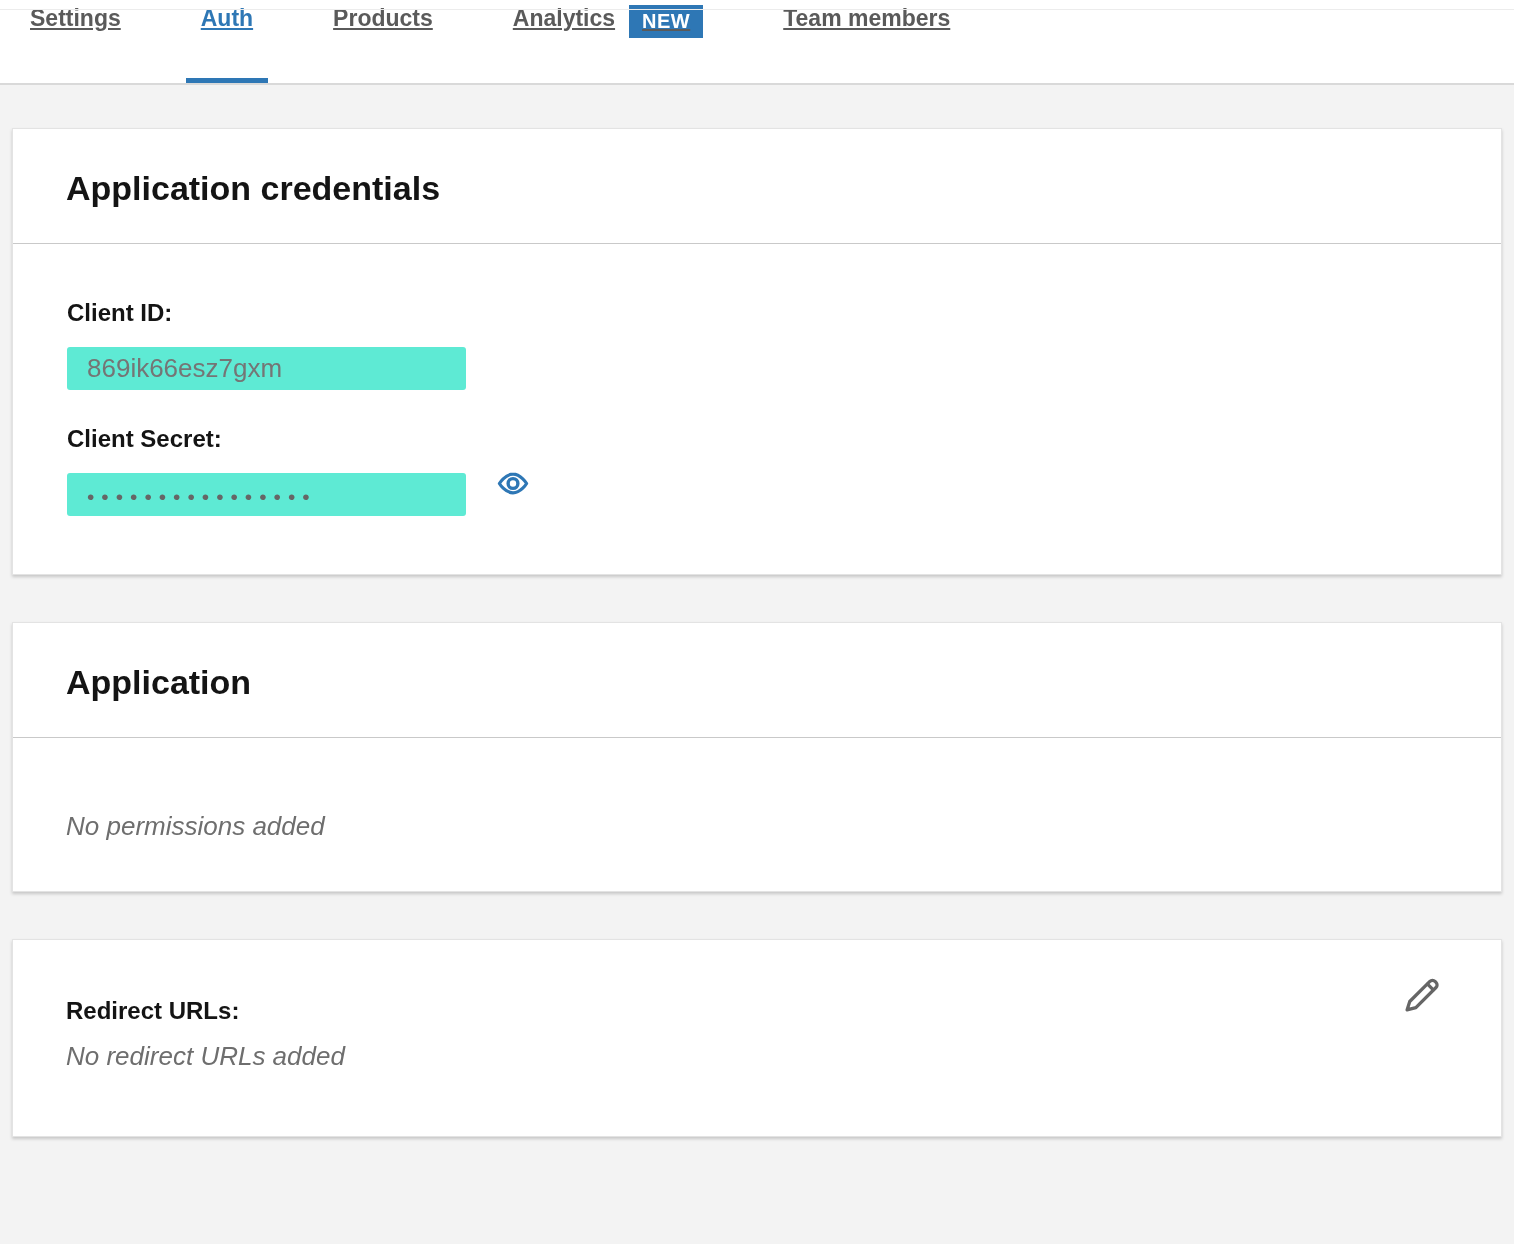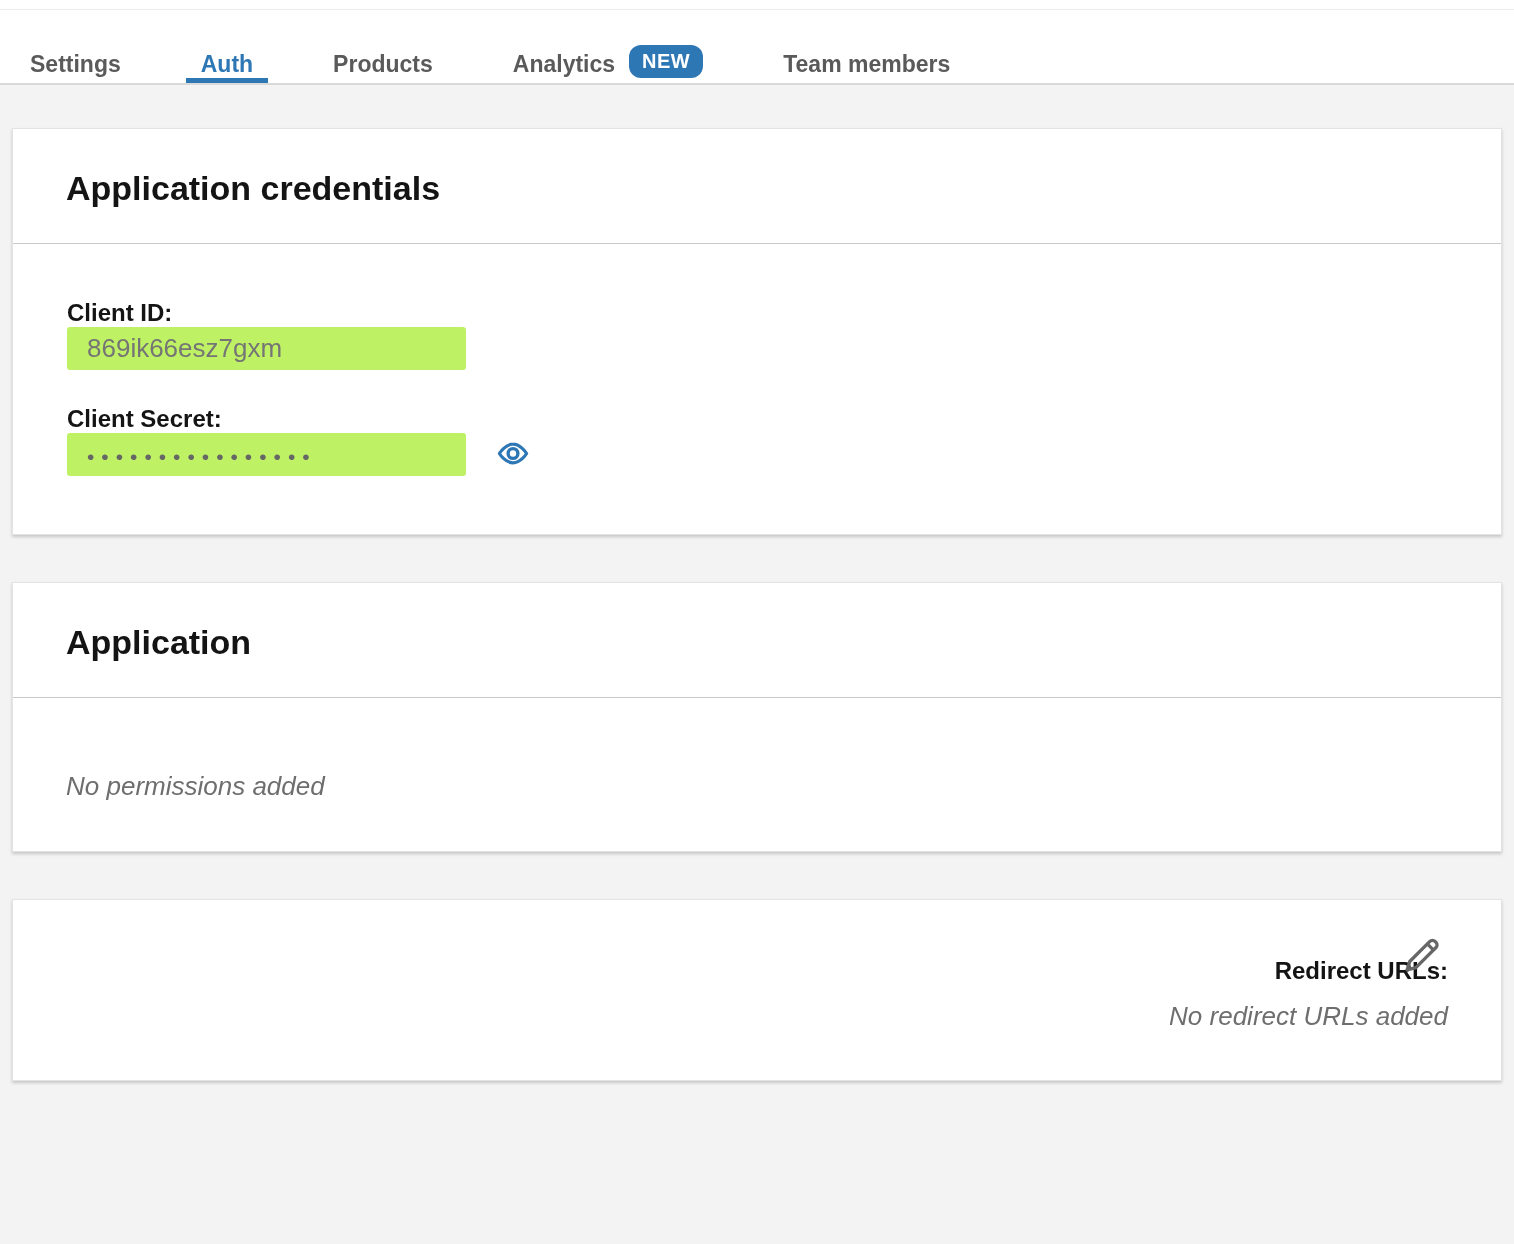--- a/index.html
+++ b/index.html
@@ -23,42 +23,43 @@
     padding-left: 15px;
   }
   .top-hairline {
     position: absolute;
     top: 9px; left: 0; right: 0;
     height: 1px;
     background: #ececec;
   }
   .tab {
     display: flex;
-    align-items: flex-end;
+    align-items: flex-start;
     gap: 14px;
     padding: 0 15px;
     margin-right: 50px;
     font-size: 23px;
     font-weight: 600;
     color: #5a5a5a;
     cursor: pointer;
     border-bottom: 5px solid transparent;
     padding-top: 5px;
+    text-decoration: underline;
   }
   .tab.active {
     color: #2e77b5;
     border-bottom-color: #2e77b5;
   }
   .badge {
     background: #2e77b5;
     color: #ffffff;
     font-size: 20px;
     font-weight: 700;
     padding: 5px 13px;
-    border-radius: 12px;
+    border-radius: 0;
     letter-spacing: 0.5px;
   }
 
   
   .card {
     background: #ffffff;
     margin: 0 12px;
     border: 1px solid #e3e3e3;
     box-shadow: 0 2px 3px rgba(0,0,0,0.18);
   }
@@ -77,23 +78,24 @@
   }
   .card-body { padding: 54px 54px 58px; position: relative; }
 
   .field-label {
     font-size: 24px;
     font-weight: 700;
     line-height: 29px;
     color: #141414;
   }
   .field-box {
+    margin-top: 20px;
     width: 399px;
     height: 43px;
-    background: #bef264;
+    background: #5eead4;
     border-radius: 3px;
     display: flex;
     align-items: center;
     padding: 0 20px;
     font-size: 26px;
     color: #757575;
     overflow: hidden;
     white-space: nowrap;
   }
   .secret-label { margin-top: 34px; }
@@ -114,21 +116,21 @@
   }
 
   .empty-state {
     font-size: 26px;
     font-style: italic;
     color: #6e6e6e;
     line-height: 31px;
   }
   .card-permissions .card-body { padding: 73px 53px 49px; }
 
-  .card-oauth .card-body { padding: 56px 53px 48px; text-align: right; }
+  .card-oauth .card-body { padding: 56px 53px 64px; }
   .redirect-empty { margin-top: 16px; }
   .edit-button {
     position: absolute;
     top: 32px;
     right: 56px;
     background: none;
     border: none;
     cursor: pointer;
     padding: 0;
     line-height: 0;

